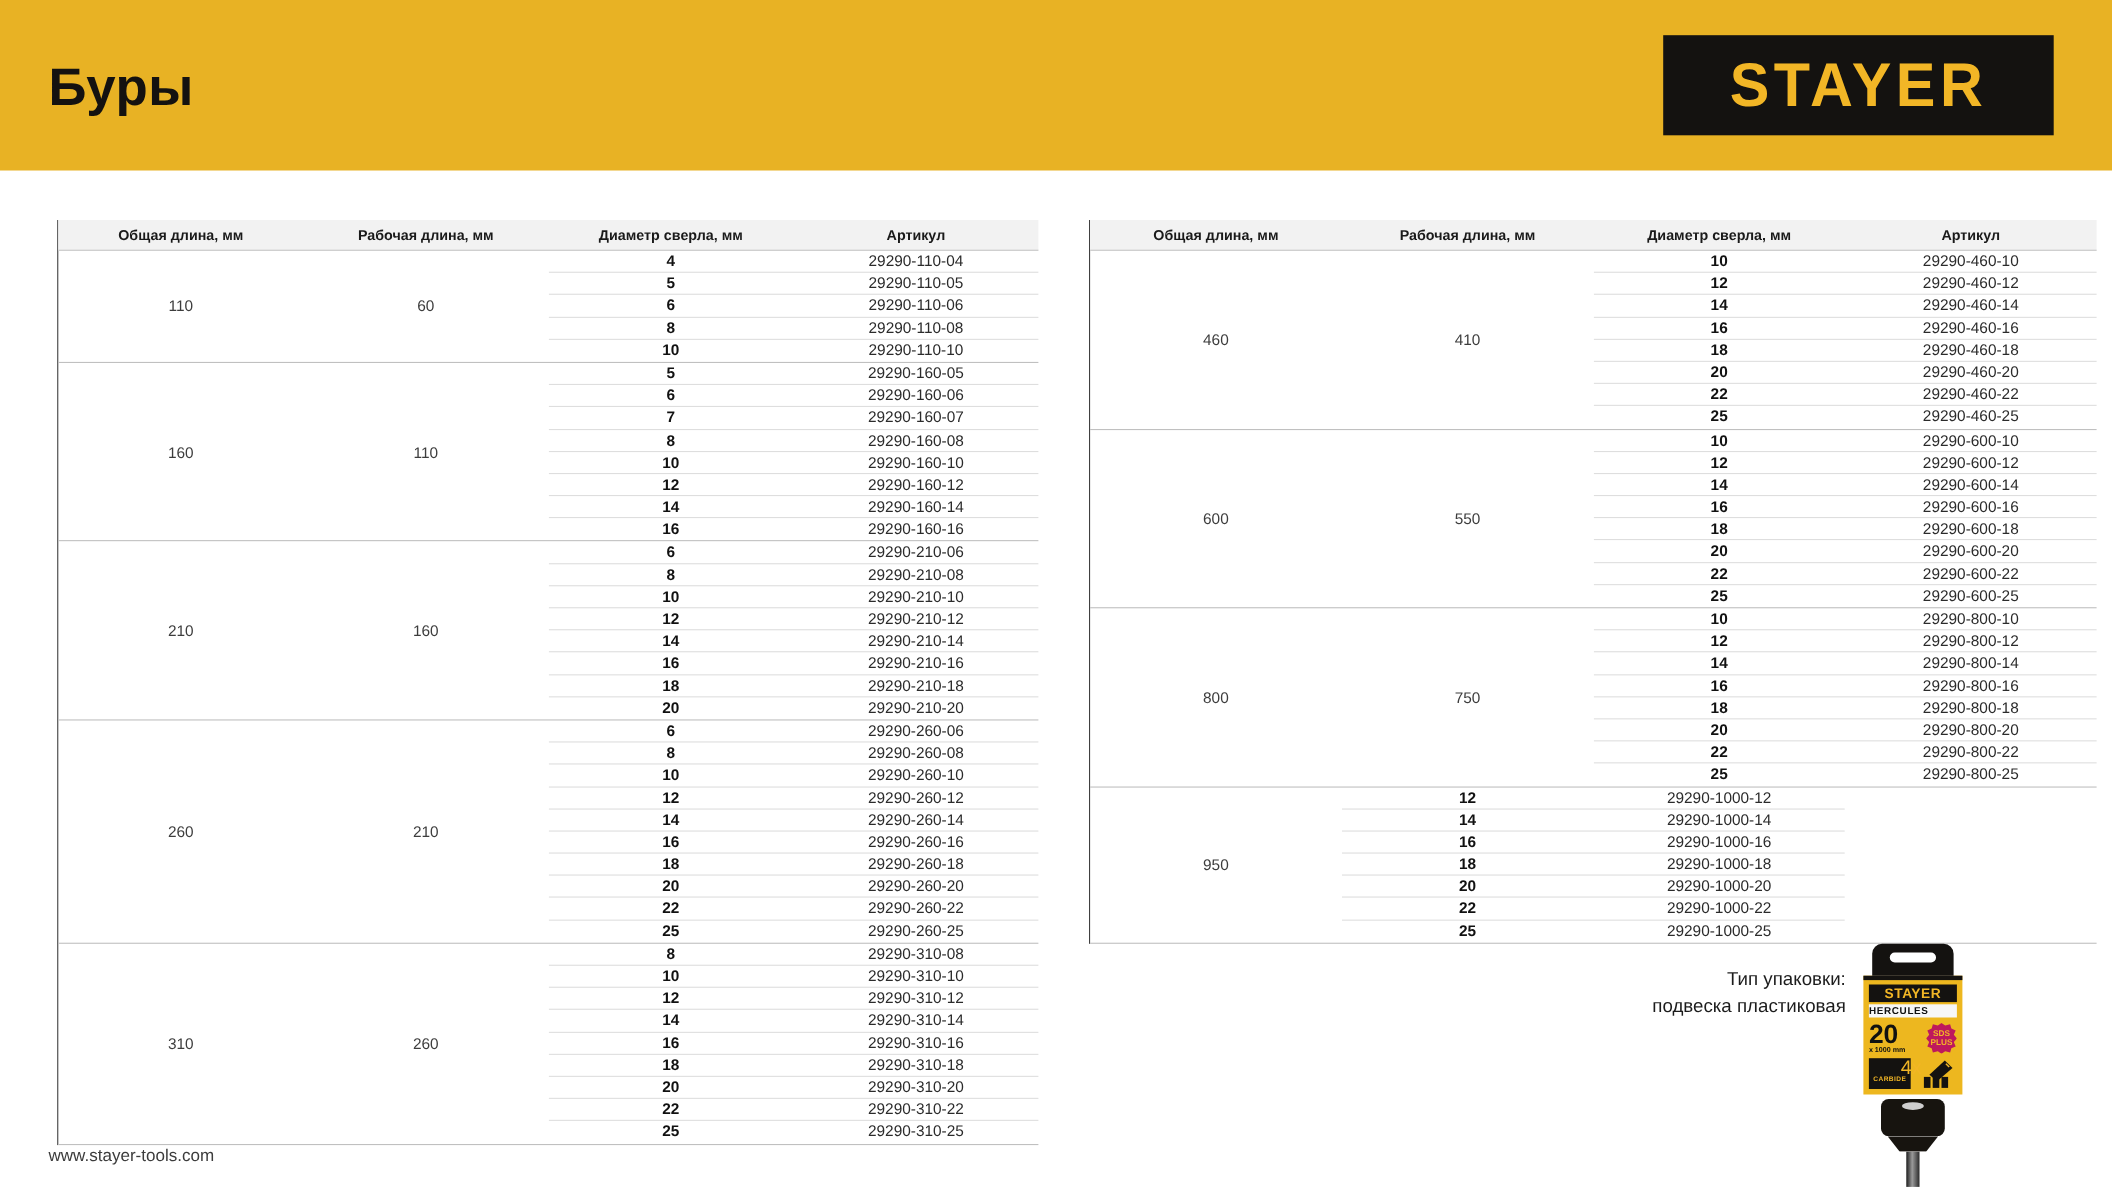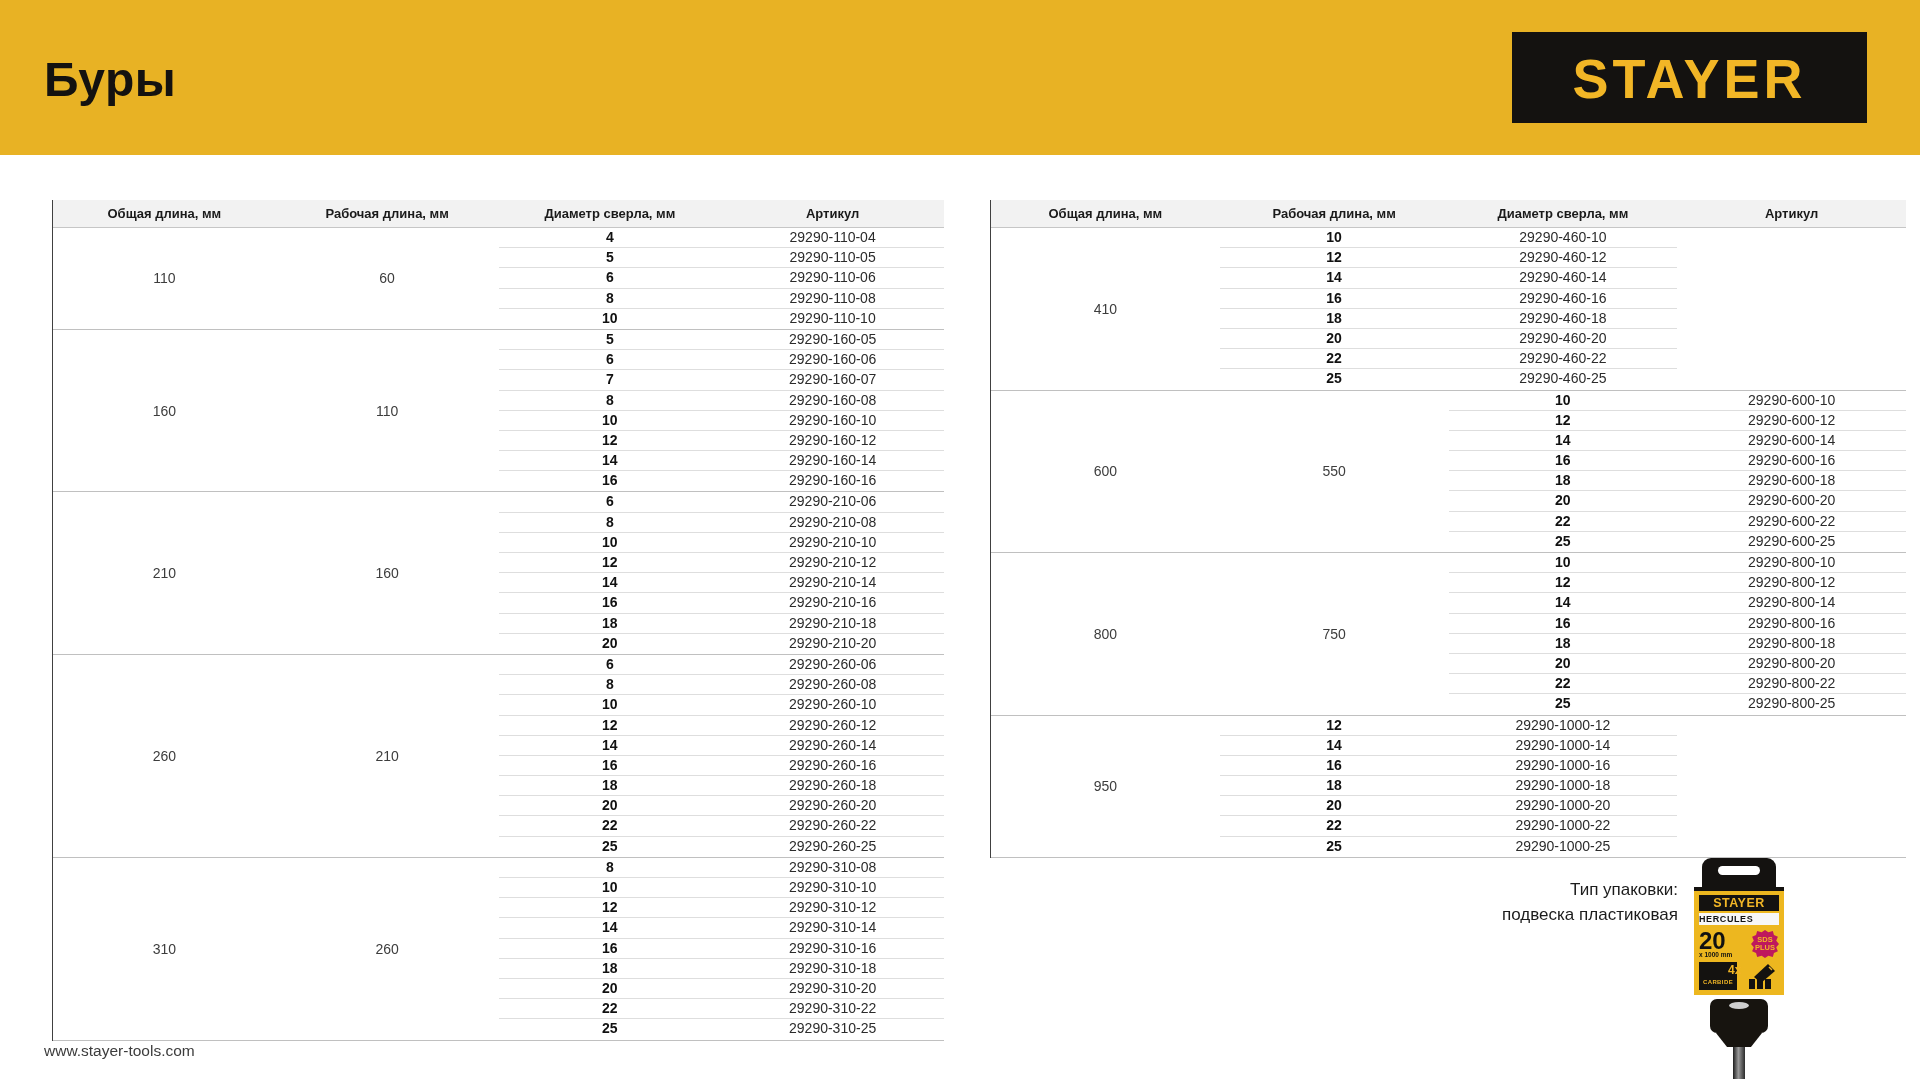--- a/index.html
+++ b/index.html
@@ -44,21 +44,21 @@
                height:12px;line-height:12px;margin-top:2px;letter-spacing:.6px;}
   .card-mid{display:flex;justify-content:space-between;margin-top:5px;height:28px;}
   .card-size{color:#111;font-weight:800;font-size:24px;line-height:21px;}
   .card-size-sub{font-size:6.5px;font-weight:700;color:#111;}
   .sds-patch{width:28px;height:28px;background:#be185d;color:#F2B626;
              display:flex;flex-direction:column;align-items:center;justify-content:center;
              font-size:7.5px;font-weight:800;line-height:8px;
              clip-path:polygon(50% 0,62% 8%,78% 4%,82% 18%,96% 24%,90% 38%,100% 50%,90% 62%,96% 76%,82% 82%,78% 96%,62% 92%,50% 100%,38% 92%,22% 96%,18% 82%,4% 76%,10% 62%,0 50%,10% 38%,4% 24%,18% 18%,22% 4%,38% 8%);}
   .card-bot{display:flex;justify-content:space-between;margin-top:4px;height:28px;}
   .mult-box{background:#141210;color:#F2B626;width:38px;height:28px;text-align:center;}
-  .mult{font-size:12px;font-weight:700;line-height:17px;padding-left:29px;}
+  .mult{font-size:18px;font-weight:400;line-height:17px;padding-left:29px;}
   .carbide{font-size:6px;font-weight:700;letter-spacing:.4px;line-height:7px;}
   .drill-icon{width:32px;height:28px;}
   .holder{width:58px;height:34px;background:#17140f;border-radius:7px;margin:4px auto 0;position:relative;}
   .holder-oval{position:absolute;top:3px;left:50%;transform:translateX(-50%);width:20px;height:7px;
                background:#cfcfcf;border-radius:50%;}
   .taper{width:46px;height:14px;background:#17140f;margin:0 auto;
          clip-path:polygon(0 0,100% 0,76% 100%,24% 100%);}
   .shank{width:12px;height:32px;margin:0 auto;
          background:linear-gradient(90deg,#1c1c1c,#9a9a9a 45%,#2a2a2a);}
   
@@ -316,20 +316,21 @@
 
 <div class="cat-table right">
   <div class="thead">
     <div class="th">Общая длина, мм</div>
     <div class="th">Рабочая длина, мм</div>
     <div class="th">Диаметр сверла, мм</div>
     <div class="th">Артикул</div>
   </div>
   <div id="right-table-body">
   <div class="group">
+    <div class="cell len">460</div>
     <div class="cell len">410</div>
     <div class="rows">
   <div class="row">
     <div class="d">10</div>
     <div class="a">29290-460-10</div>
   </div>
 
   <div class="row">
     <div class="d">12</div>
     <div class="a">29290-460-12</div>

